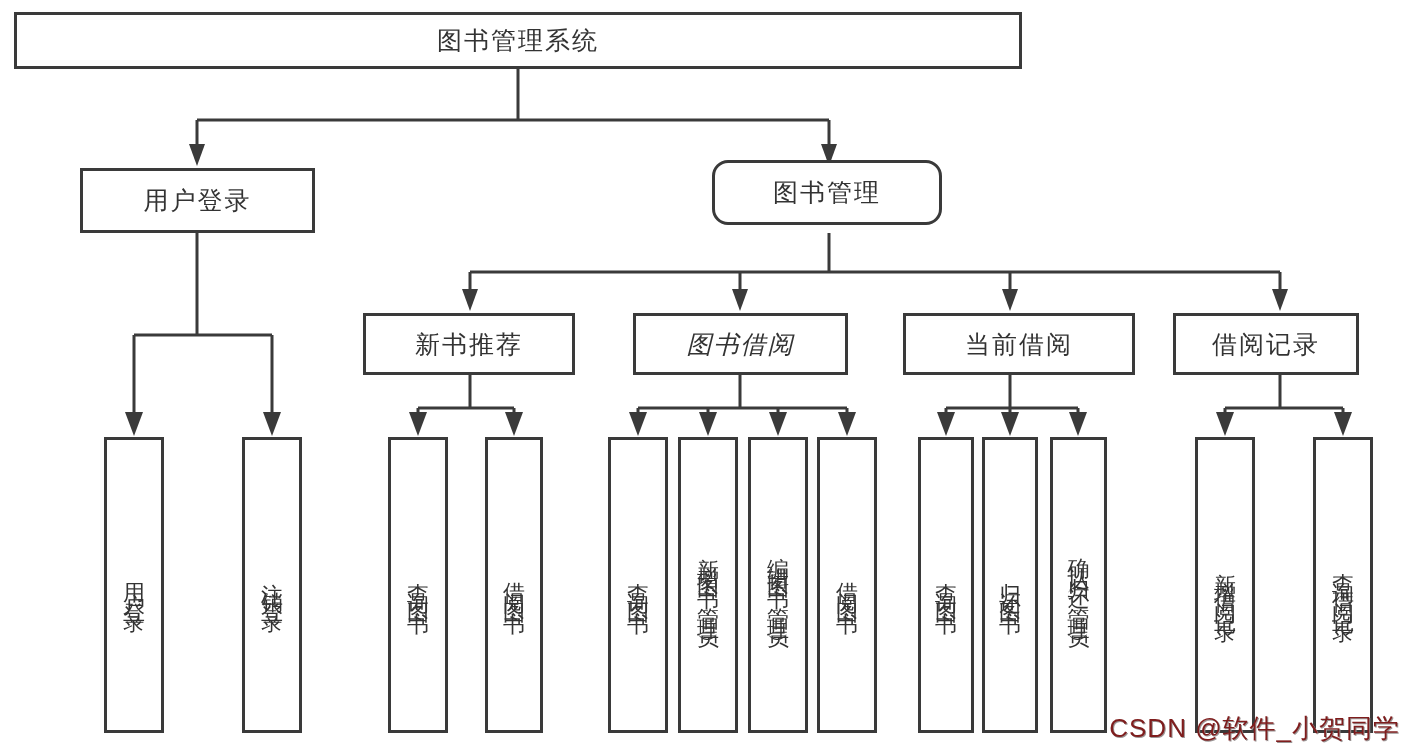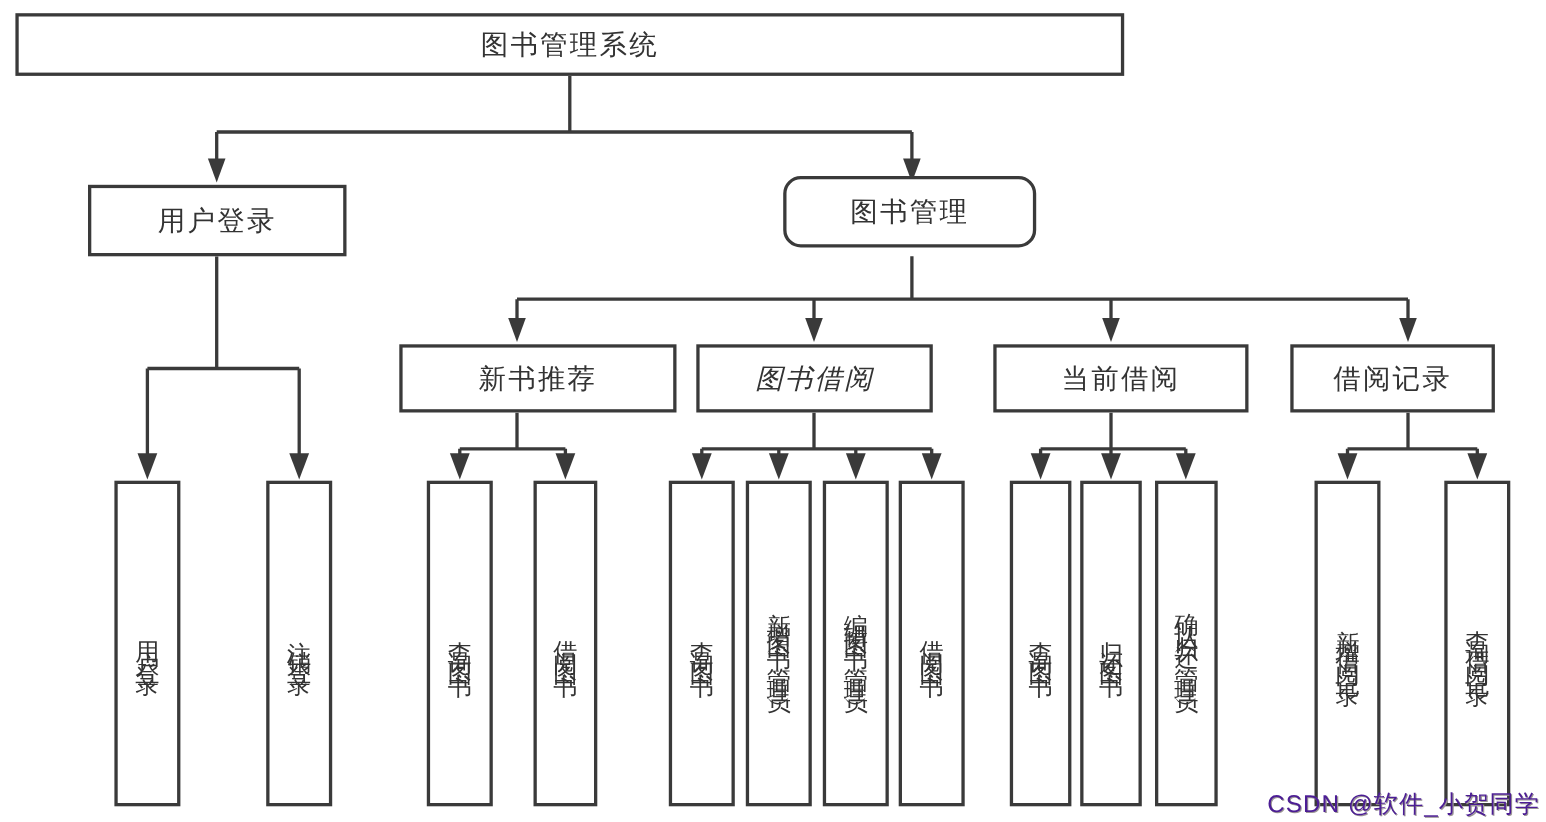--- a/index.html
+++ b/index.html
@@ -39,23 +39,23 @@
     line-height:1;
     letter-spacing:10px;
     color:#333333;
     white-space:nowrap;
   }
   .watermark{
     position:absolute;
     right:5px;
     bottom:1px;
     z-index:5;
-    font-size:22px;
+    font-size:26px;
     letter-spacing:1px;
-    color:#4c1d95;
+    color:#7f1d1d;
     text-shadow:1px 1px 0 #9b9595;
     white-space:nowrap;
   }
 </style>
 </head>
 <body>
 
 <div class="canvas">
 
   <svg class="connectors" viewBox="0 0 1405 747" xmlns="http://www.w3.org/2000/svg">
@@ -105,21 +105,21 @@
     <span class="h-label">图书管理系统</span>
   </div>
 
   <div class="node" style="left:80px;top:168px;width:235px;height:65px;">
     <span class="h-label">用户登录</span>
   </div>
   <div class="node" style="left:712px;top:160px;width:230px;height:65px;border-radius:16px;">
     <span class="h-label">图书管理</span>
   </div>
 
-  <div class="node" style="left:363px;top:313px;width:252px;height:62px;">
+  <div class="node" style="left:363px;top:313px;width:212px;height:62px;">
     <span class="h-label">新书推荐</span>
   </div>
   <div class="node" style="left:633px;top:313px;width:215px;height:62px;font-style:italic;">
     <span class="h-label">图书借阅</span>
   </div>
   <div class="node" style="left:903px;top:313px;width:232px;height:62px;">
     <span class="h-label">当前借阅</span>
   </div>
   <div class="node" style="left:1173px;top:313px;width:186px;height:62px;">
     <span class="h-label">借阅记录</span>

